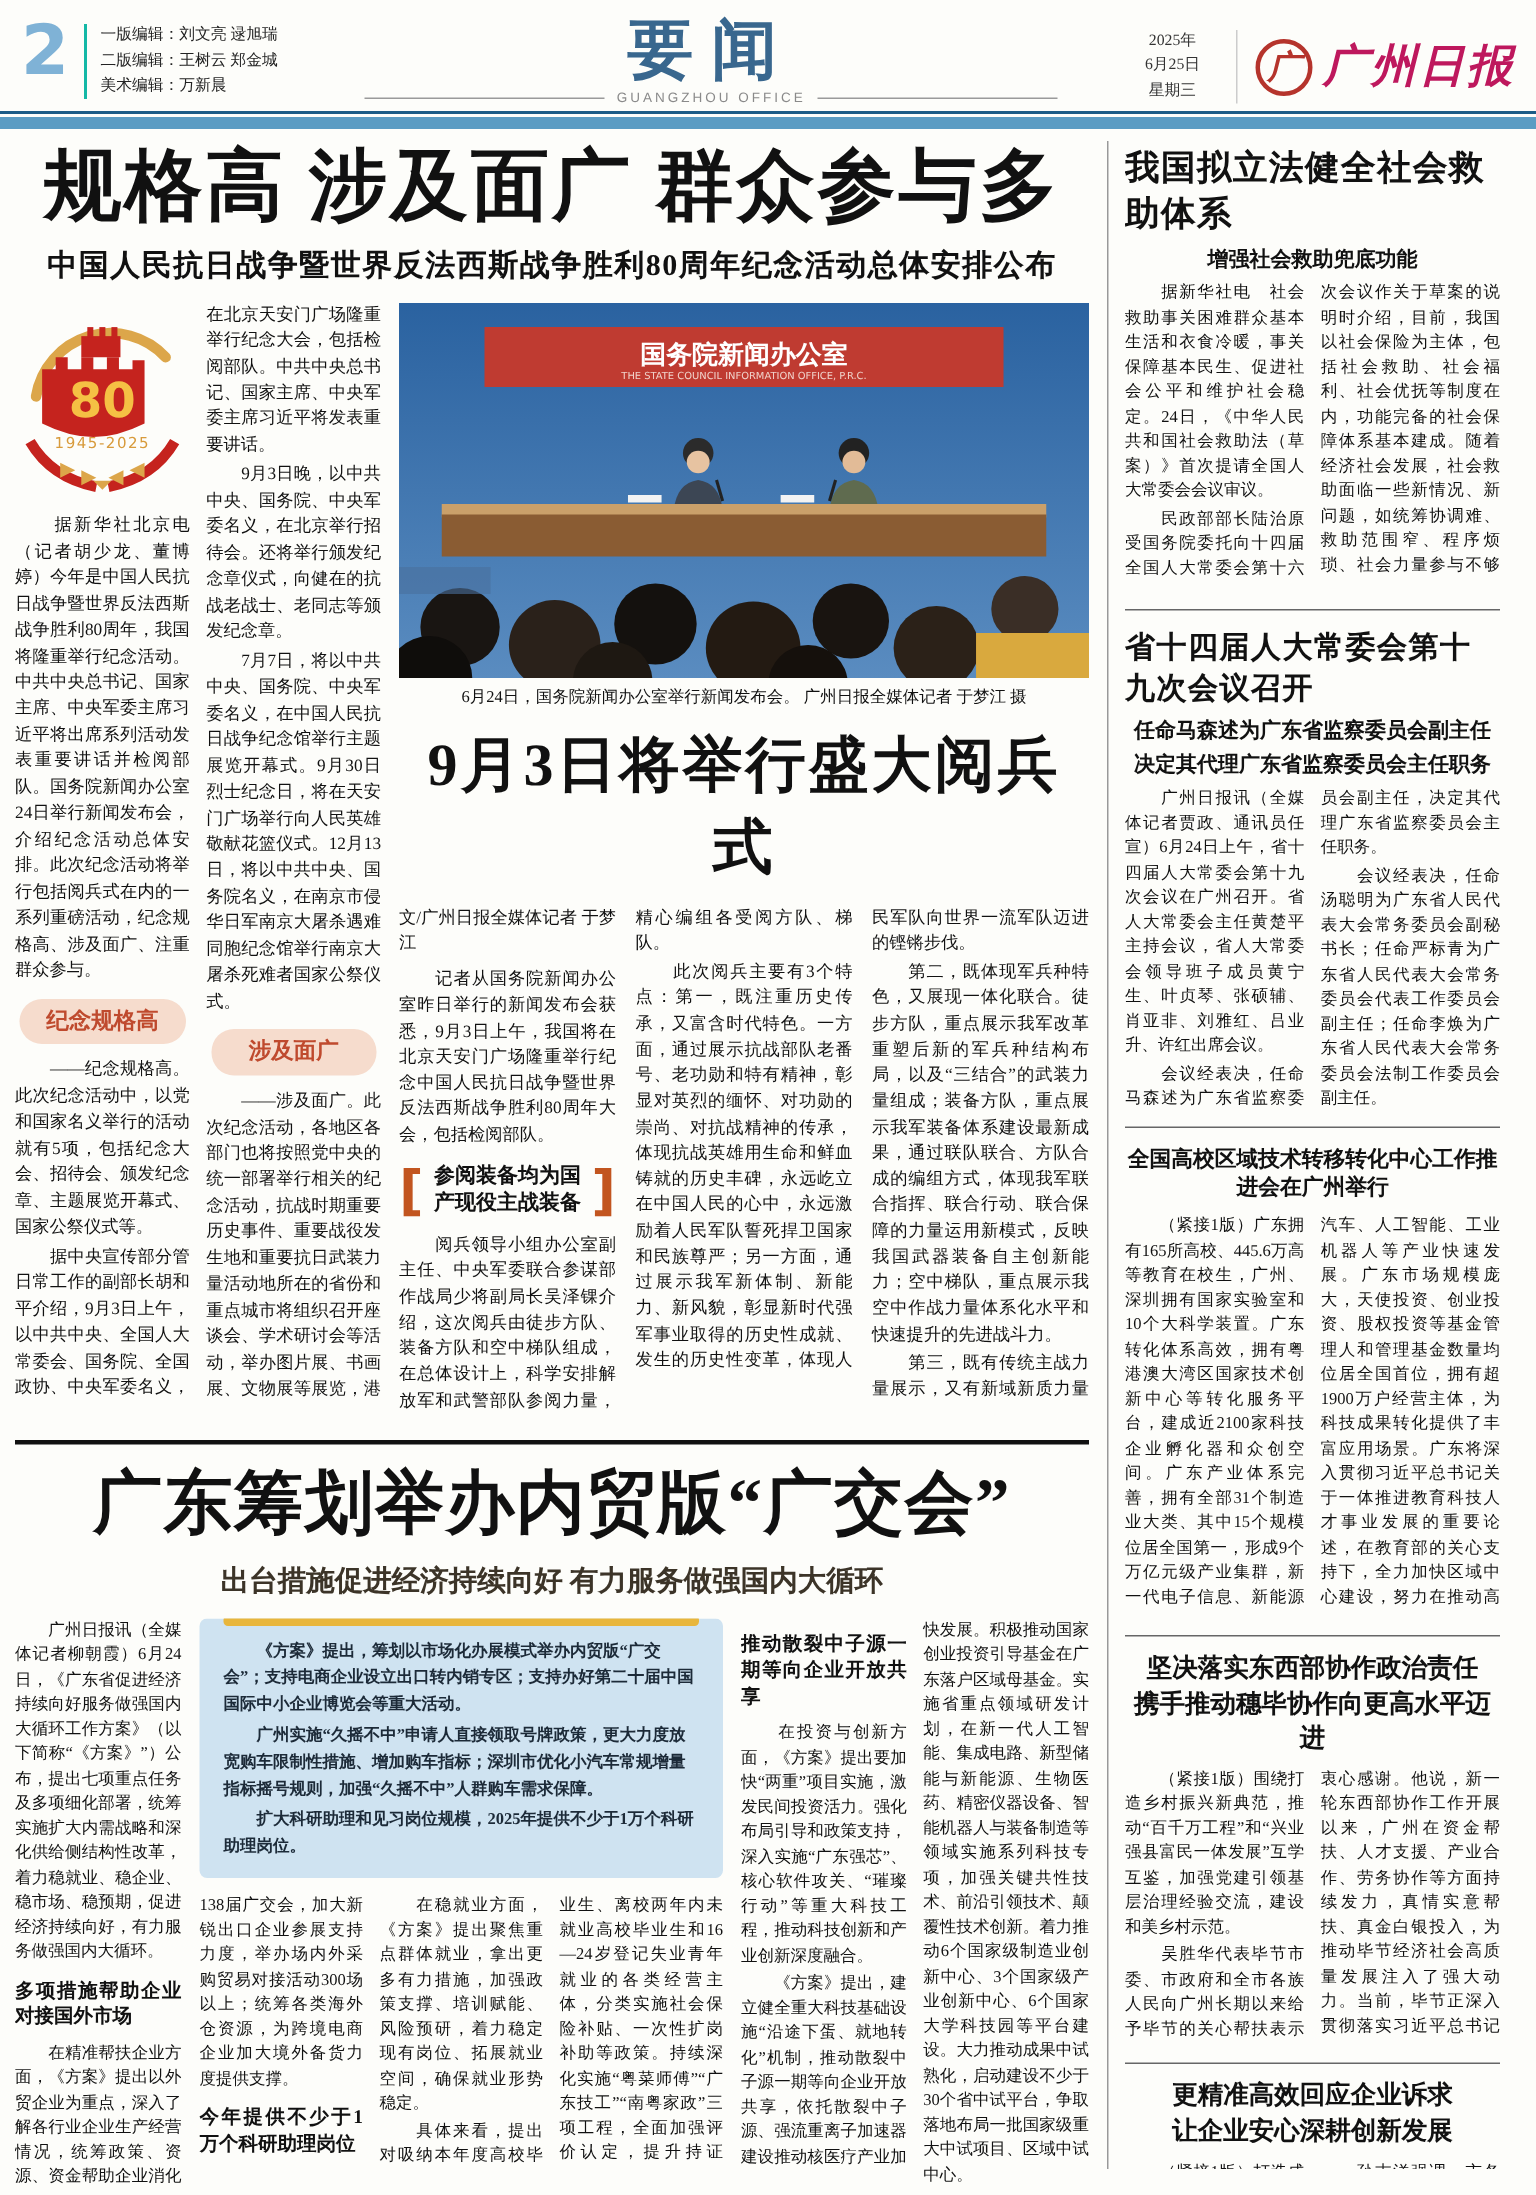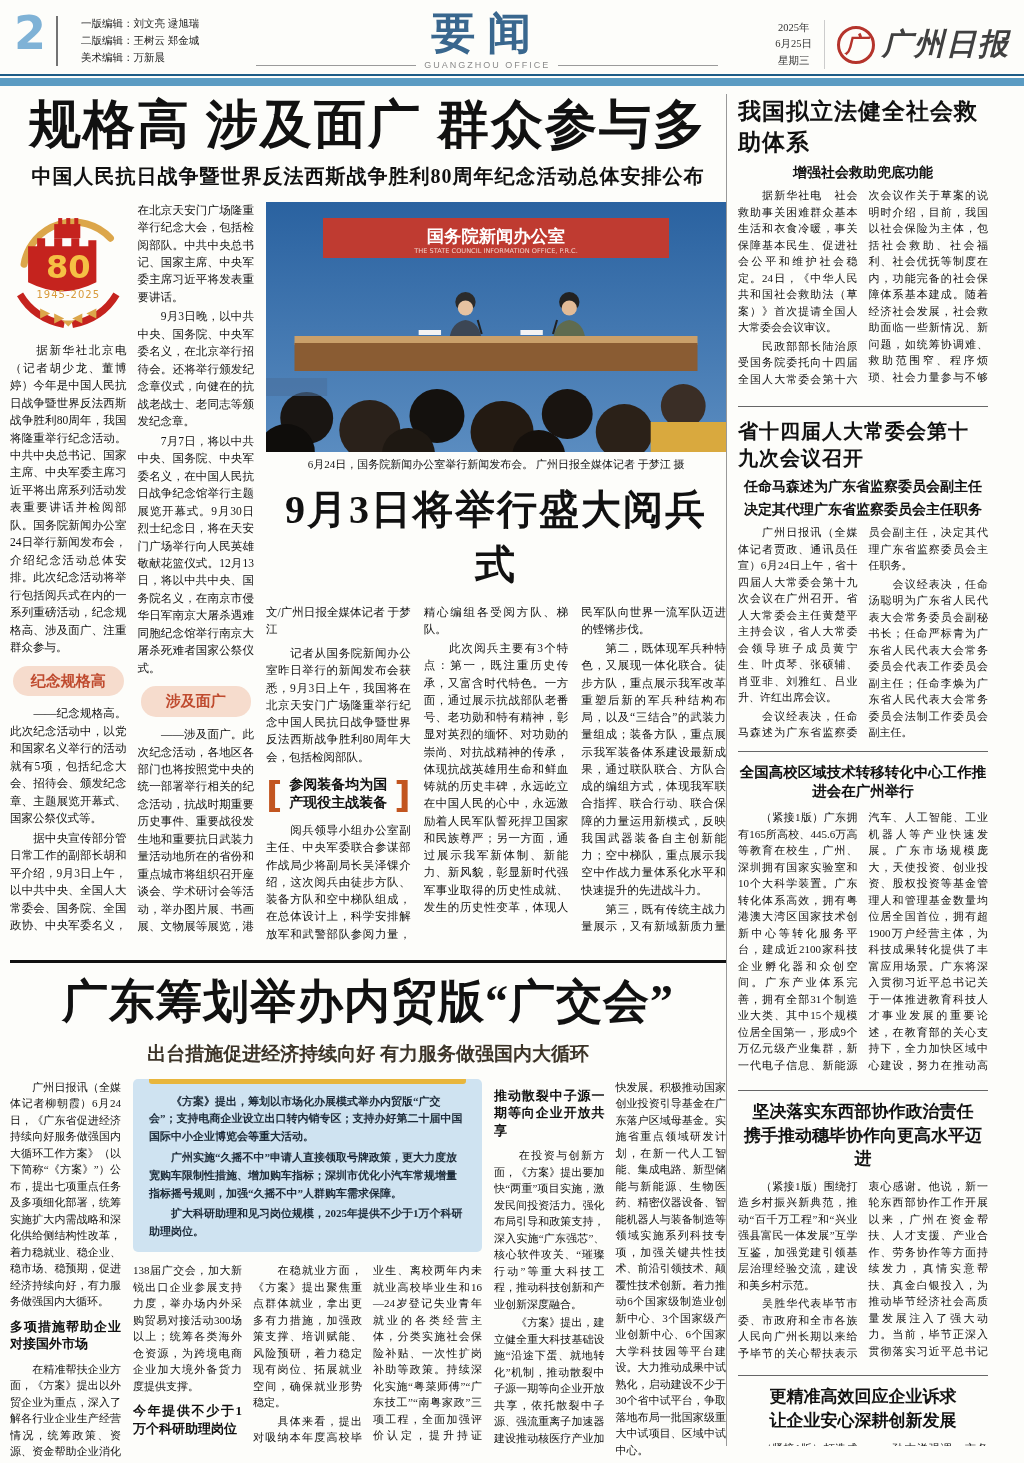--- a/index.html
+++ b/index.html
@@ -1,34 +1,34 @@
 <!DOCTYPE html>
 <html><head>
 <meta charset="utf-8">
 <style>
   *{box-sizing:border-box}
   body{margin:0;width:1024px;height:1463px;overflow:hidden;background:#fdfdfa;
        font-family:"Liberation Serif","DejaVu Serif",serif;color:#111}
   
   .hdr{display:flex;align-items:flex-start;padding:12px 14px 0 14px;height:72px}
   .pnum{font-family:"DejaVu Sans",sans-serif;font-size:46px;font-weight:bold;color:#7fb2d6;line-height:.95;margin-right:10px}
-  .eds{border-left:2px solid #737373;padding-left:23px;font-size:10.5px;color:#222;line-height:1.6;margin-top:4px}
+  .eds{border-left:2px solid #14b8a6;padding-left:9px;font-size:10.5px;color:#222;line-height:1.6;margin-top:4px}
   .hc{flex:1;text-align:center}
   .sect{font-size:44px;font-weight:900;color:#39678e;letter-spacing:12px;line-height:1;margin-top:0}
   .sectsub{display:flex;align-items:center;gap:8px;justify-content:center;color:#8a8a8a;font-size:9px;letter-spacing:2px;margin-top:4px;font-family:"Liberation Sans",sans-serif}
   .sectsub .ln{height:1px;background:#9a9a9a;width:160px}
-  .hdate{font-size:10.5px;color:#333;text-align:center;line-height:1.55;margin-top:8px;padding-right:12px;border-right:1px solid #ccc;margin-right:12px}
+  .hdate{font-size:10.5px;color:#333;text-align:center;line-height:1.55;margin-top:8px;padding-right:24px;border-right:1px solid #ccc;margin-right:12px}
   .mast{display:flex;align-items:center;gap:7px;margin-top:12px}
   .mastball{width:38px;height:38px;border-radius:50%;border:3px solid #b5342c;color:#b5342c;display:flex;align-items:center;justify-content:center;font-size:22px;font-weight:900;font-style:italic;flex:0 0 auto}
-  .masttext{color:#404040;font-size:30px;font-weight:900;font-style:italic;letter-spacing:2px;white-space:nowrap}
+  .masttext{color:#be185d;font-size:30px;font-weight:900;font-style:italic;letter-spacing:2px;white-space:nowrap}
   .bluebar{margin:2px 0 8px}
   .bluebar .thin{height:2px;background:#1d5c87}
   .bluebar .thick{height:8px;background:#5b9cc3;margin-top:2px}
   
-  .content{display:flex;padding:0 10px;}
+  .content{display:flex;padding:0 10px;gap:12px}
   .main{width:716px}
   .lead h1{font-size:52px;font-weight:900;text-align:center;margin:4px 0 10px;letter-spacing:2px;line-height:1.05}
   .lead h2{font-size:20px;font-weight:700;text-align:center;margin:0 0 12px;letter-spacing:1px}
   .toprow{display:flex;gap:12px;height:748px;overflow:hidden}
   .lflow{width:244px;column-count:2;column-gap:11px;column-fill:auto;height:100%;overflow:hidden;font-size:11.5px;line-height:1.52;text-align:justify}
   figure.logo{margin:0 0 8px;width:100%;break-inside:avoid}
   figure.logo svg{width:100%;display:block}
   .pill{background:#f6dccd;color:#bf4a2e;border-radius:15px;text-align:center;font-size:15px;font-weight:700;padding:4px 2px;margin:9px 3px;break-inside:avoid}
   p.t{margin:0 0 2px}
   .parade{flex:1;display:flex;flex-direction:column;overflow:hidden}

